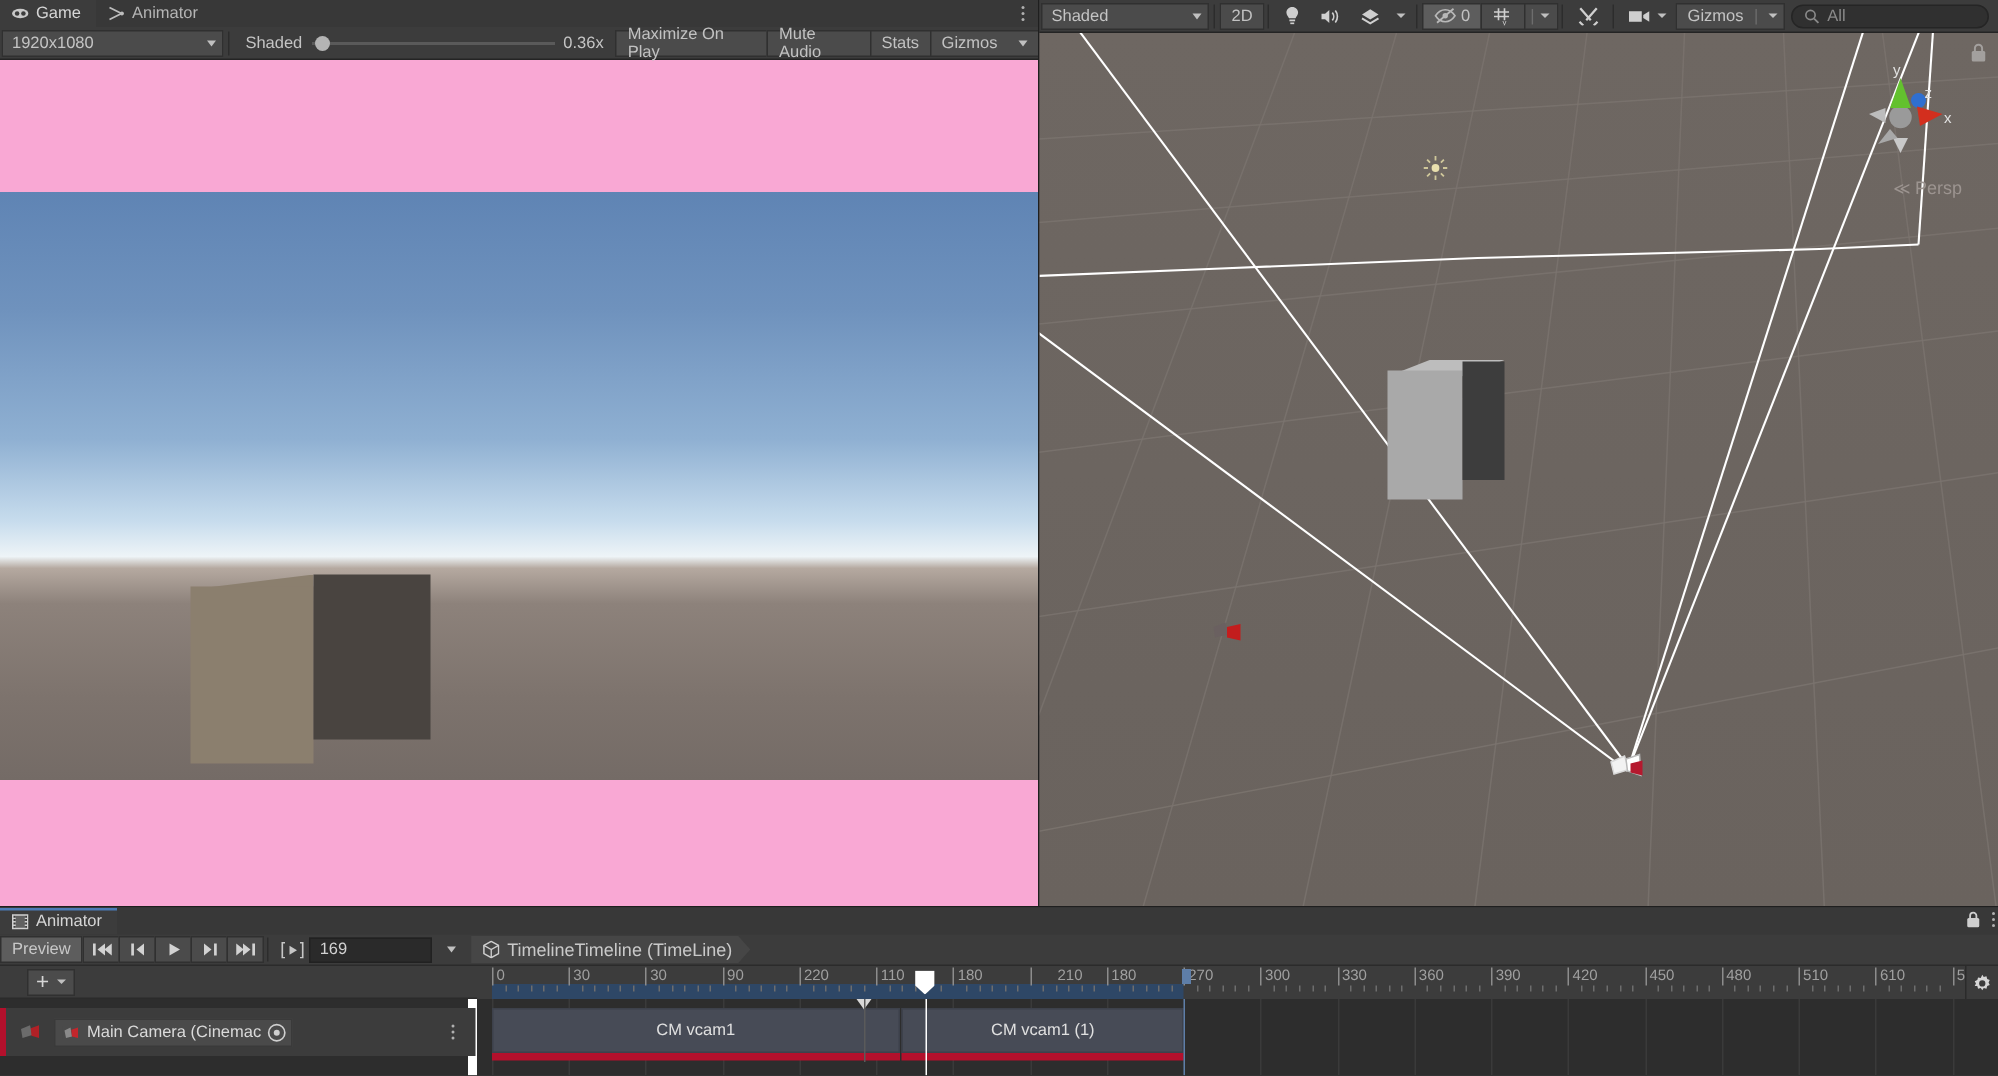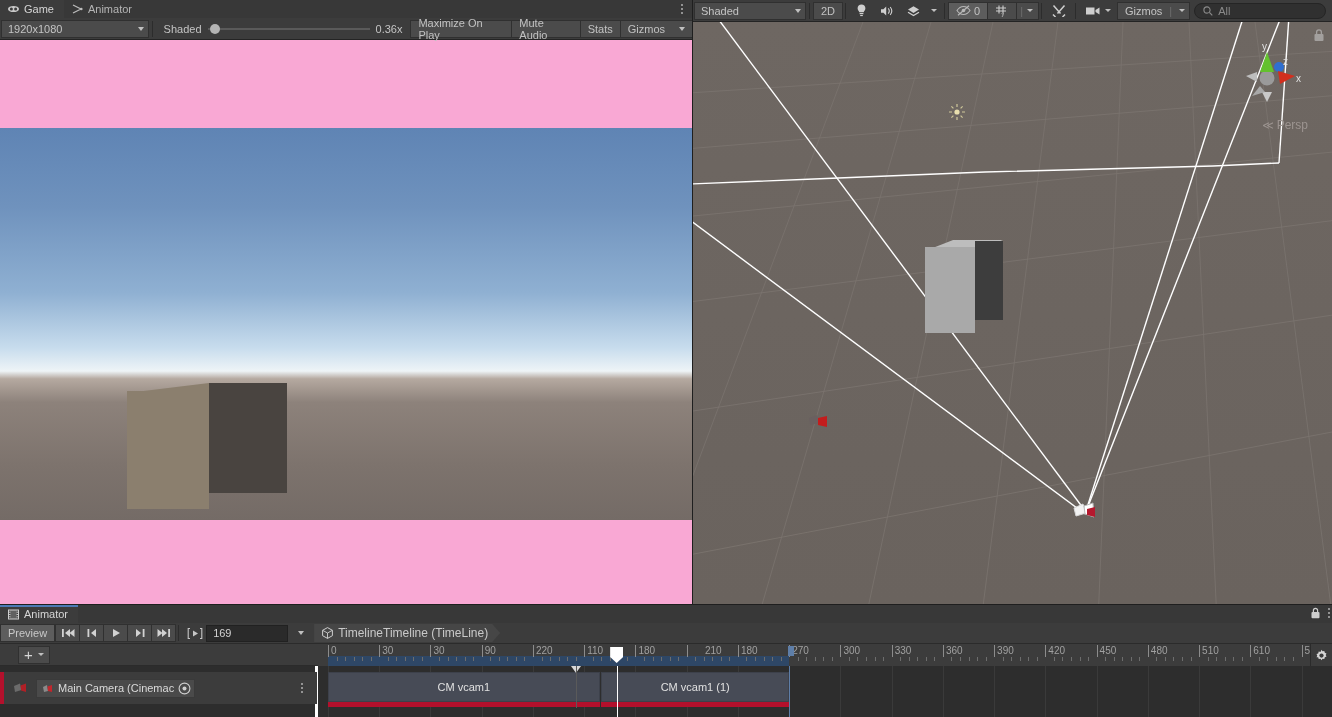--- a/index.html
+++ b/index.html
@@ -175,21 +175,21 @@
   }
   .gear-cell {
     position: absolute; right: 0; top: 0; width: 22px; height: 22px;
     display: flex; align-items: center; justify-content: center; background: #3c3c3c;
     border-left: 1px solid #2b2b2b;
   }
 
   #tl-body { position: relative; height: 51px; background: #2d2d2d; overflow: hidden; }
   #track-head {
     position: absolute; left: 0; top: 0; width: 318px; height: 51px; background: #2d2d2d;
-    border-right: 3px solid #ffffff;
+    border-right: 6px solid #ffffff;
   }
   .track-row {
     position: absolute; left: 0; top: 6px; width: 317px; height: 32px;
     background: #3c3c3c; display: flex; align-items: center;
   }
   .track-accent { width: 4px; height: 32px; background: #b3102c; }
   .track-name {
     margin-left: 8px; height: 19px; background: #4a4a4a; border: 1px solid #3a3a3a;
     display: flex; align-items: center; gap: 4px; padding: 0 3px 0 4px; font-size: 11px; color: #dadada;
   }

